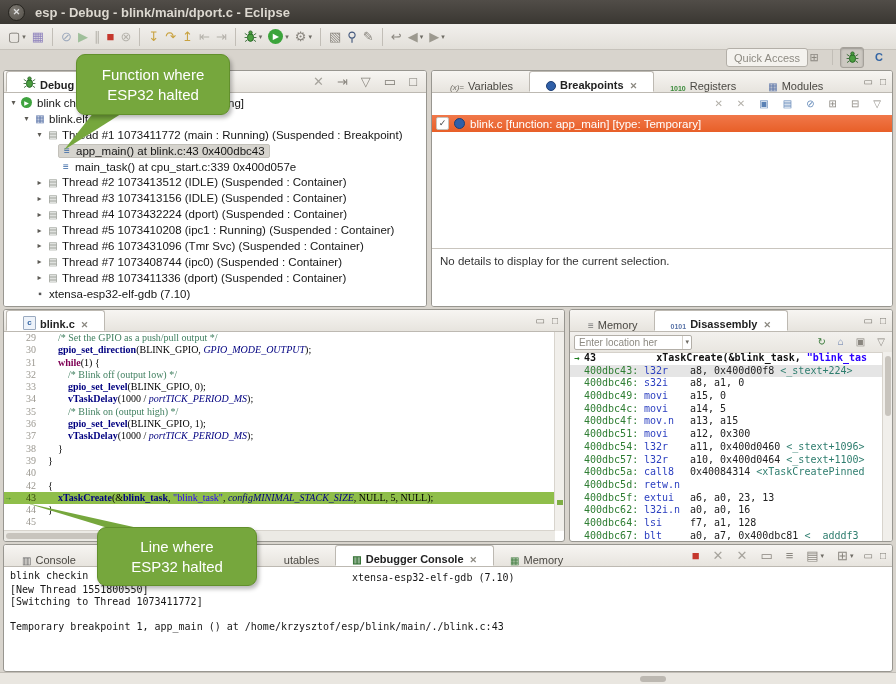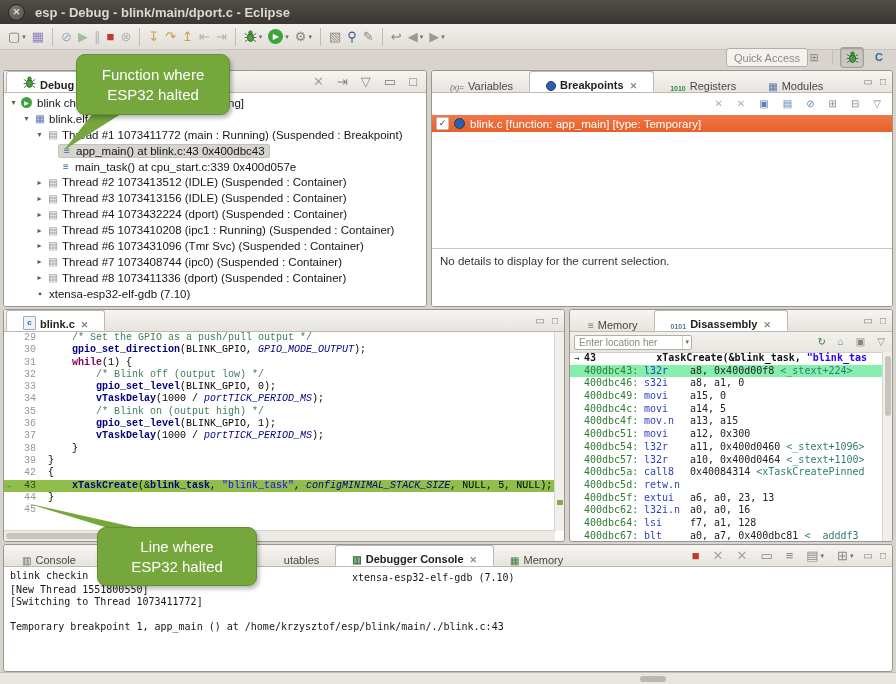--- a/index.html
+++ b/index.html
@@ -40,21 +40,21 @@
   .trow.sel .tsel{background:#d6d4ce;border:1px solid #c3c1ba}
   .tlab2{position:absolute;left:224px}
   
   .bp-toolbar{height:22px;display:flex;align-items:center;justify-content:flex-end;gap:8px;padding-right:8px}
   .bp-toolbar .tbi{font-size:10px;height:16px}
   .bp-row{height:17px;background:linear-gradient(#f0784a,#e85f28);display:flex;align-items:center;gap:5px;padding:0 4px;color:#fff;font-size:11.5px}
   .cb{width:11px;height:11px;background:#fff;border:1px solid #c7c3bc;border-radius:2px;color:#444;font-size:9px;line-height:11px;text-align:center;flex:none}
   .bpdot{width:9px;height:9px;border-radius:50%;background:#2f5fa8;border:1px solid #1d3f74;flex:none}
   .details{position:absolute;left:0;right:0;top:177px;bottom:0;border-top:1px solid #c9c5be;background:#fff;font-size:11.5px;color:#333;padding:6px 8px;box-sizing:border-box}
   
-  .ed-body{position:absolute;left:0;top:22px;right:9px;bottom:10px;overflow:hidden;font-family:Liberation Mono, monospace;font-size:10px}
+  .ed-body{position:absolute;left:0;top:22px;right:9px;bottom:10px;overflow:hidden;font-family:Liberation Serif, serif;font-size:10px}
   .eline{display:flex;height:12.3px;line-height:12.3px;white-space:pre}
   .eannot{width:8px;flex:none;font-size:8px;color:#1f7d1f;text-align:center;font-weight:bold}
   .elnum{width:24px;flex:none;text-align:right;color:#9a978f;padding-right:4px}
   .efold{width:8px;flex:none}
   .ecode{flex:1}
   .eline.cur{background:#8fbe4a}
   .eline.cur .elnum{color:#37470f}
   .c-cmt{color:#3f7f5f}
   .c-kw{color:#7f0055;font-weight:bold}
   .c-str{color:#2a00ff}
@@ -69,21 +69,21 @@
   .combo{width:118px;height:15px;border:1px solid #b3afa8;border-radius:2px;background:#fff;display:flex;align-items:center;font-size:10px;color:#8d8a82;padding-left:4px;justify-content:space-between;box-sizing:border-box}
   .combo .dd{border-left:1px solid #d5d1ca;height:100%;display:flex;align-items:center;padding:0 2px}
   .da-icons{margin-left:auto;display:flex;gap:6px;align-items:center}
   .da-icons .tbi{font-size:10px;height:16px}
   .da-body{position:absolute;left:0;top:42px;right:9px;bottom:0;overflow:hidden;font-family:"DejaVu Sans Mono",monospace;font-size:10px;color:#222}
   .drow{display:flex;height:12.7px;line-height:12.7px;white-space:pre}
   .dmarg{width:14px;flex:none;text-align:center;font-size:9px;color:#1f7d1f;font-weight:bold}
   .daddr{color:#2e7d32;width:60px;flex:none}
   .dmn{color:#2b3fc0;width:46px;flex:none}
   .dsym{color:#2e7d6e}
-  .drow.cur{background:#86efac}
+  .drow.cur{background:#e5e5e5}
   .dsrc{font-weight:bold;color:#111}
   .da-sb{position:absolute;right:0;top:42px;width:9px;bottom:0;background:#f1efeb;border-left:1px solid #d8d4cd}
   .da-thumb{position:absolute;right:1px;top:4px;width:6px;height:60px;background:#c8c4bd;border-radius:3px}
   
   .co-body{position:absolute;left:0;top:22px;right:0;bottom:0;overflow:hidden;font-family:"DejaVu Sans Mono",monospace;font-size:10px;color:#161616;padding:3px 0 0 6px;box-sizing:border-box}
   .cline{height:12.2px;line-height:12.2px;white-space:pre}
   .co-head{position:relative;height:14px}
   .co-hl{position:absolute;left:0;top:0}
   .co-hr{position:absolute;left:342px;top:2px}
   .tab.mleft{margin-left:176px}
@@ -320,20 +320,21 @@
       <div class="eline"><span class="eannot"></span><span class="elnum">30</span><span class="efold"></span><span class="ecode"><span>    </span><span class="c-fn">gpio_set_direction</span><span>(BLINK_GPIO, </span><span class="c-mac">GPIO_MODE_OUTPUT</span><span>);</span></span></div>
       <div class="eline"><span class="eannot"></span><span class="elnum">31</span><span class="efold"></span><span class="ecode"><span>    </span><span class="c-kw">while</span><span>(1) {</span></span></div>
       <div class="eline"><span class="eannot"></span><span class="elnum">32</span><span class="efold"></span><span class="ecode"><span class="c-cmt">        /* Blink off (output low) */</span></span></div>
       <div class="eline"><span class="eannot"></span><span class="elnum">33</span><span class="efold"></span><span class="ecode"><span>        </span><span class="c-fn">gpio_set_level</span><span>(BLINK_GPIO, 0);</span></span></div>
       <div class="eline"><span class="eannot"></span><span class="elnum">34</span><span class="efold"></span><span class="ecode"><span>        </span><span class="c-fn">vTaskDelay</span><span>(1000 / </span><span class="c-mac">portTICK_PERIOD_MS</span><span>);</span></span></div>
       <div class="eline"><span class="eannot"></span><span class="elnum">35</span><span class="efold"></span><span class="ecode"><span class="c-cmt">        /* Blink on (output high) */</span></span></div>
       <div class="eline"><span class="eannot"></span><span class="elnum">36</span><span class="efold"></span><span class="ecode"><span>        </span><span class="c-fn">gpio_set_level</span><span>(BLINK_GPIO, 1);</span></span></div>
       <div class="eline"><span class="eannot"></span><span class="elnum">37</span><span class="efold"></span><span class="ecode"><span>        </span><span class="c-fn">vTaskDelay</span><span>(1000 / </span><span class="c-mac">portTICK_PERIOD_MS</span><span>);</span></span></div>
       <div class="eline"><span class="eannot"></span><span class="elnum">38</span><span class="efold"></span><span class="ecode"><span>    }</span></span></div>
       <div class="eline"><span class="eannot"></span><span class="elnum">39</span><span class="efold"></span><span class="ecode"><span>}</span></span></div>
+      <div class="eline"><span class="eannot"></span><span class="elnum">40</span><span class="efold"></span><span class="ecode"></span></div>
       <div class="eline"><span class="eannot"></span><span class="elnum">42</span><span class="efold"></span><span class="ecode"><span>{</span></span></div>
       <div class="eline cur"><span class="eannot">→</span><span class="elnum">43</span><span class="efold"></span><span class="ecode"><span>    </span><span class="c-fn">xTaskCreate</span><span>(&amp;</span><span class="c-fn">blink_task</span><span>, </span><span class="c-str">"blink_task"</span><span>, </span><span class="c-mac">configMINIMAL_STACK_SIZE</span><span>, NULL, 5, NULL);</span></span></div>
       <div class="eline"><span class="eannot"></span><span class="elnum">44</span><span class="efold"></span><span class="ecode"><span>}</span></span></div>
       <div class="eline"><span class="eannot"></span><span class="elnum">45</span><span class="efold"></span><span class="ecode"></span></div>
     </div>
   <div class="ed-over">
       <div class="ed-mark"></div>
     </div>
   <div class="ed-hsb">
       <div class="ed-hthumb"></div>

